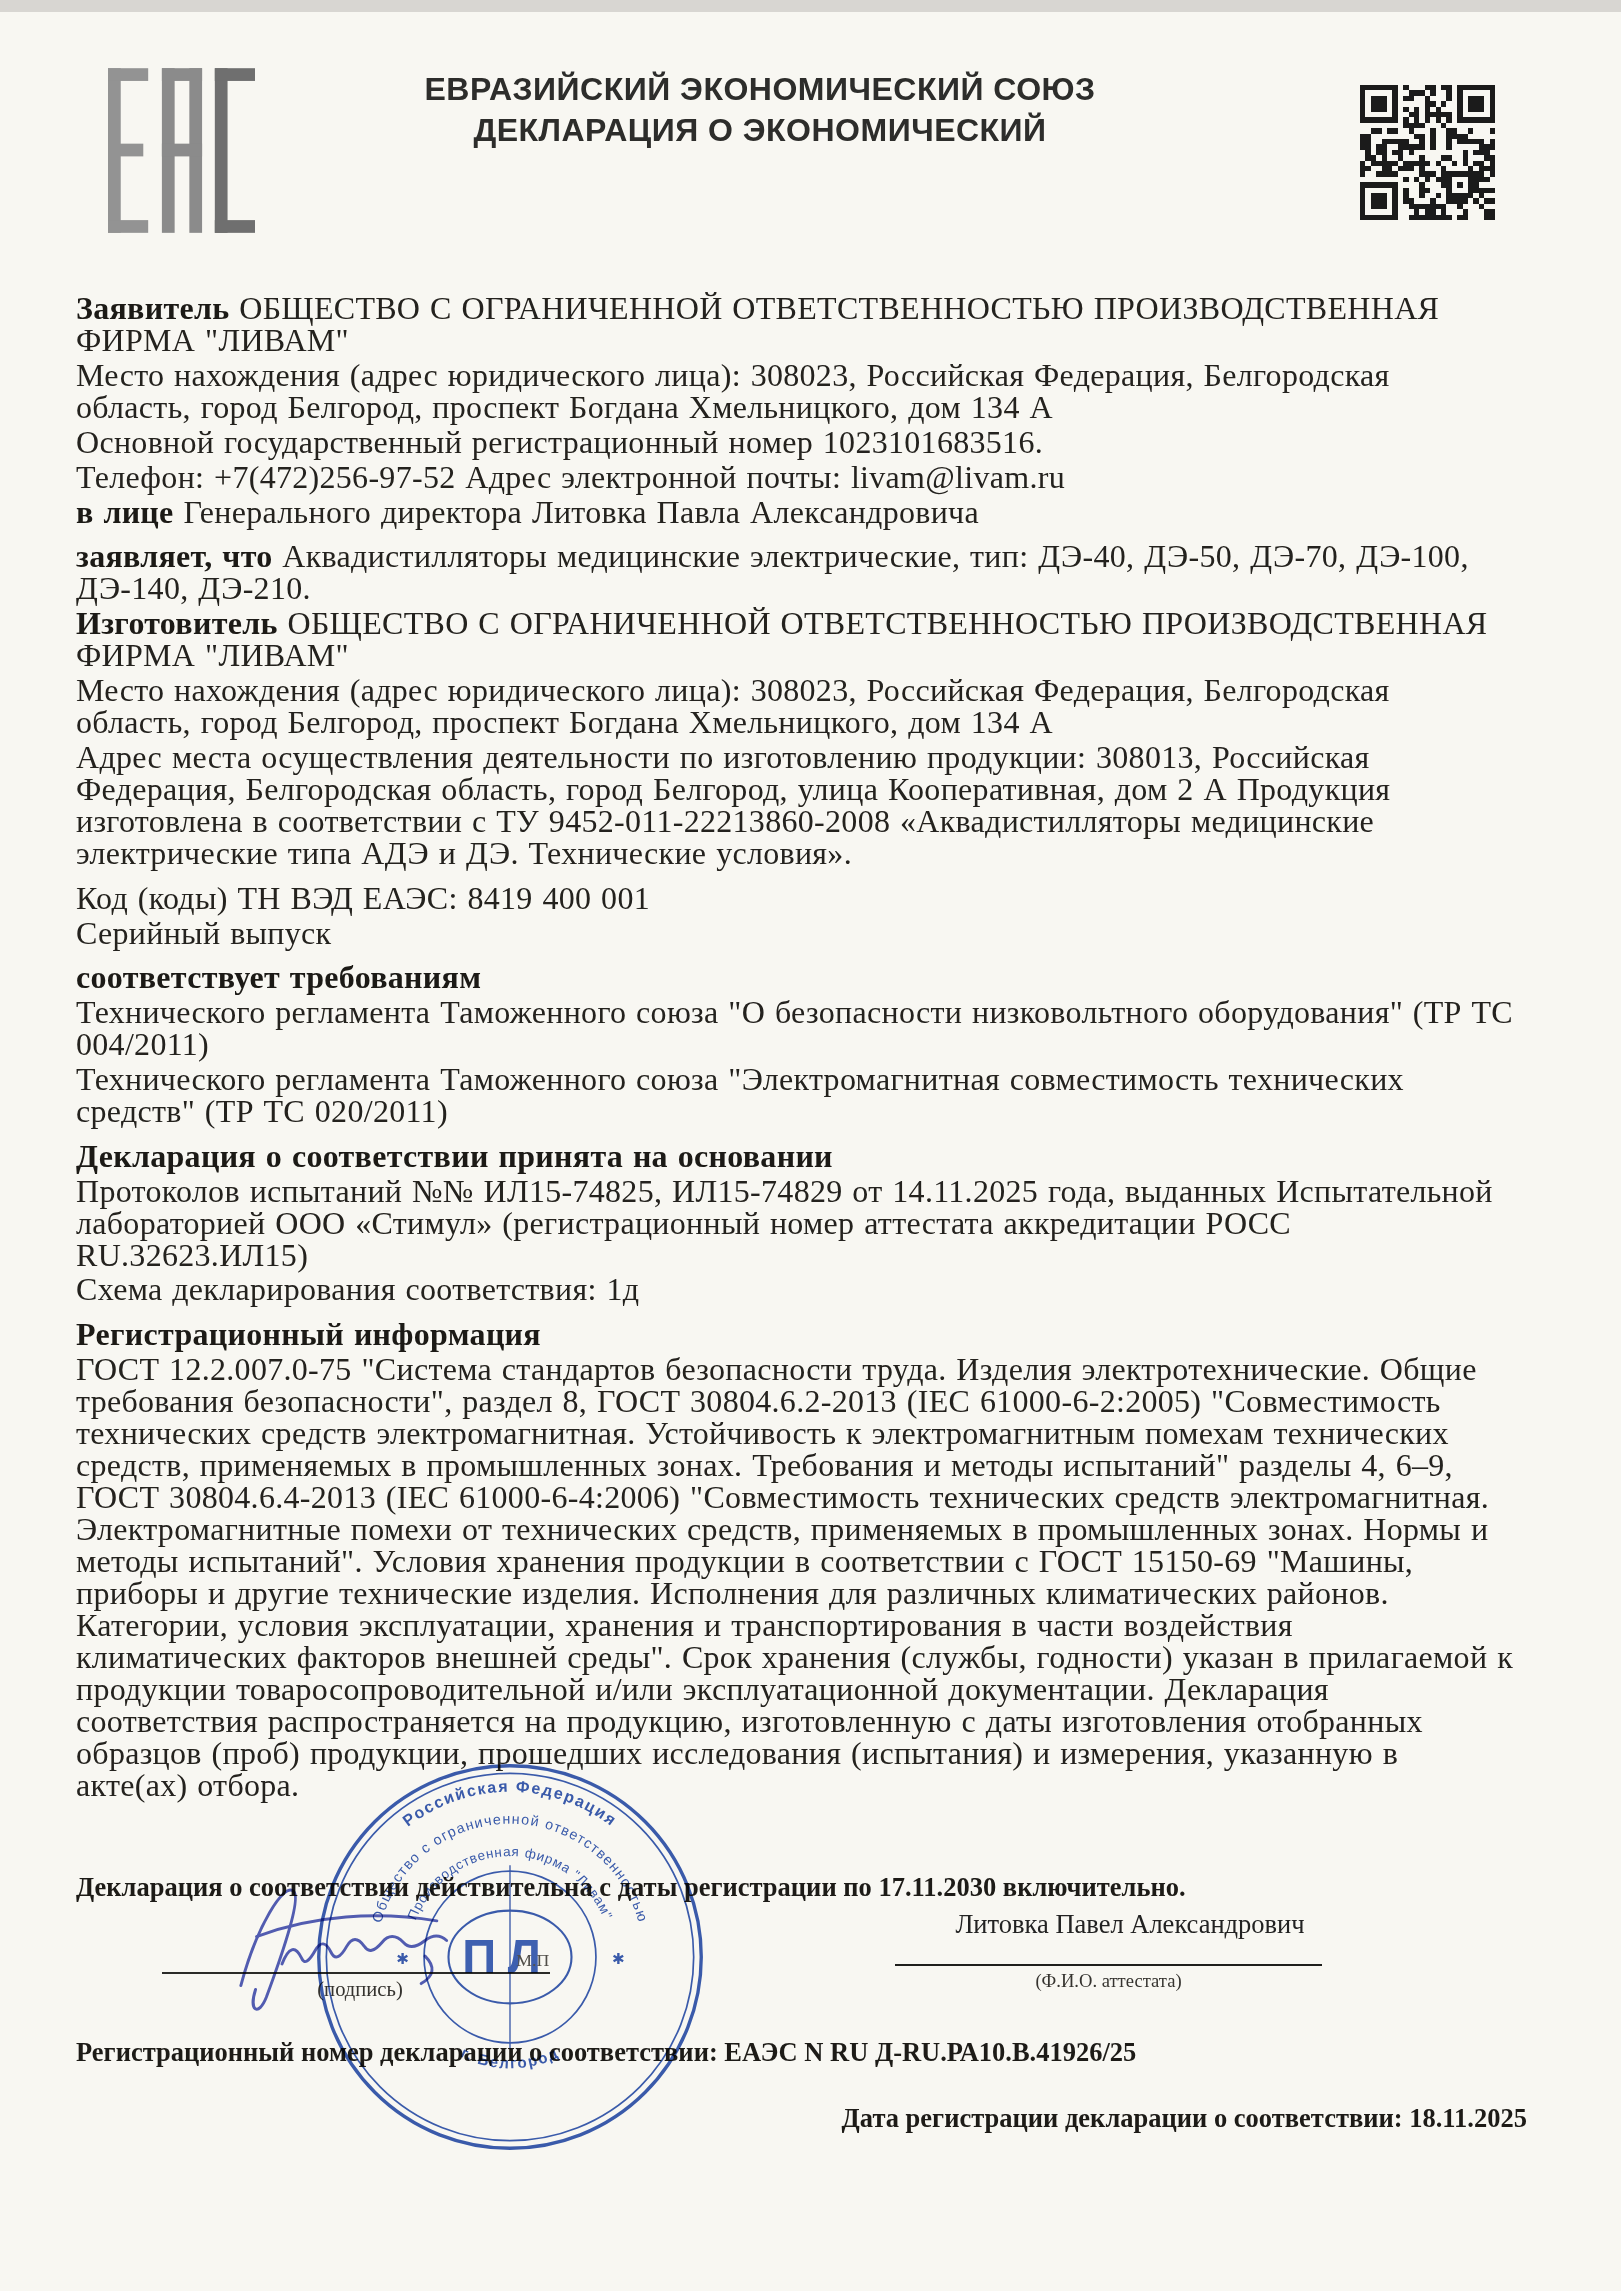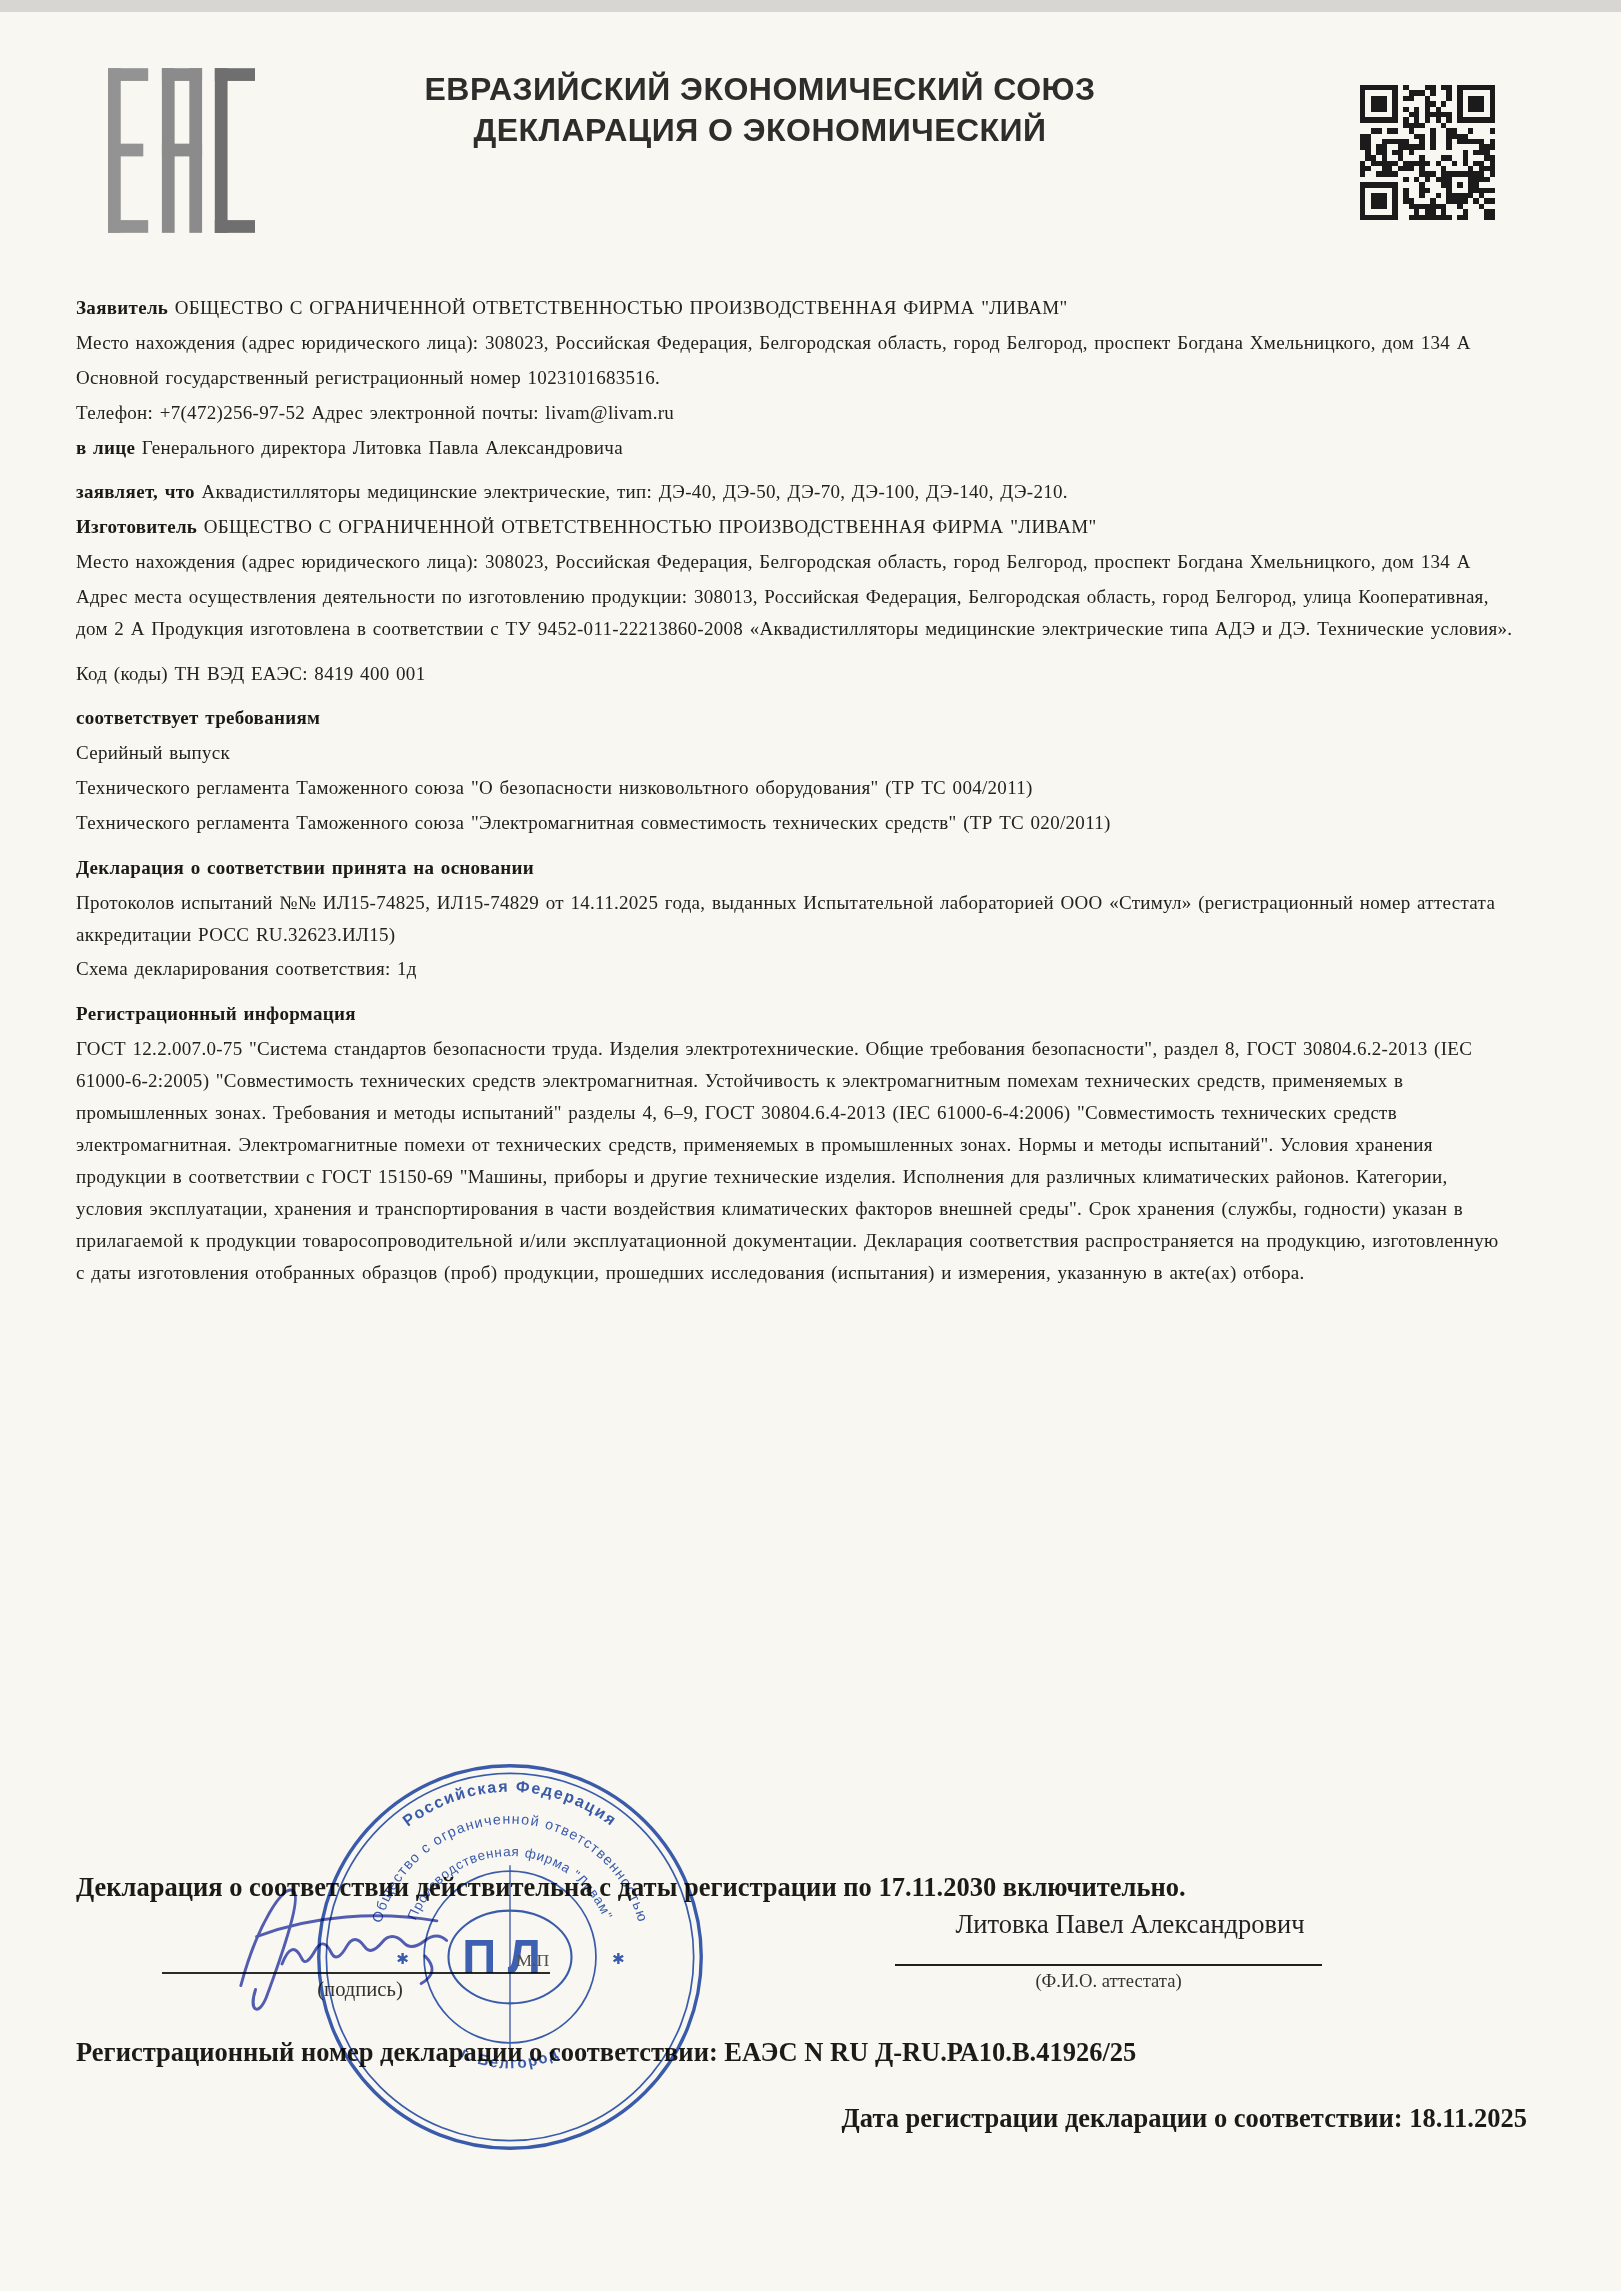--- a/index.html
+++ b/index.html
@@ -7,21 +7,21 @@
         background:#f8f7f2;overflow:hidden;
         font-family:"Liberation Serif",serif;color:#24221e;}
   
   .eac-logo{position:absolute;left:108px;top:55px;width:147px;height:169px;}
   .title-block{position:absolute;left:255px;top:57px;width:1010px;text-align:center;
                font-family:"Liberation Sans",sans-serif;font-weight:bold;
                font-size:32px;line-height:41px;color:#2d2d2b;letter-spacing:0.5px;}
   .qr{position:absolute;left:1360px;top:73px;width:135px;height:135px;}
   
   .doc-body{position:absolute;left:76px;top:280px;width:1437px;
-            font-size:19px;line-height:32px;letter-spacing:0.3px;word-spacing:1.5px;}
+            font-size:32px;line-height:32px;letter-spacing:0.3px;word-spacing:1.5px;}
   .para{margin:0 0 2.9px 0;}
   .para.gap{margin-top:12.7px;}
   .para b{color:#1c1a16;}
   
   .footer{position:absolute;left:76px;top:1860px;width:1470px;}
   .validity{position:absolute;left:0;top:0;width:1451px;font-weight:bold;font-size:26.5px;color:#1d1b17;}
   .sig-line-left{position:absolute;left:86px;top:100px;width:388px;border-top:2px solid #2b2b28;}
   .sig-caption-left{position:absolute;left:147px;top:106px;width:274px;text-align:center;font-size:20.6px;color:#35332f;}
   .sig-name{position:absolute;left:819px;top:37px;width:470px;text-align:center;font-size:26.5px;color:#222;}
   .sig-line-right{position:absolute;left:819px;top:92px;width:427px;border-top:2.9px solid #1f1f1d;}
@@ -304,22 +304,22 @@
       <p class="para"><b>Заявитель</b><span> ОБЩЕСТВО С ОГРАНИЧЕННОЙ ОТВЕТСТВЕННОСТЬЮ ПРОИЗВОДСТВЕННАЯ ФИРМА "ЛИВАМ"</span></p>
       <p class="para"><span>Место нахождения (адрес юридического лица): 308023, Российская Федерация, Белгородская область, город Белгород, проспект Богдана Хмельницкого, дом 134 А</span></p>
       <p class="para"><span>Основной государственный регистрационный номер 1023101683516.</span></p>
       <p class="para"><span>Телефон: +7(472)256-97-52 Адрес электронной почты: livam@livam.ru</span></p>
       <p class="para"><b>в лице</b><span> Генерального директора Литовка Павла Александровича</span></p>
       <p class="para gap"><b>заявляет, что</b><span> Аквадистилляторы медицинские электрические, тип: ДЭ-40, ДЭ-50, ДЭ-70, ДЭ-100, ДЭ-140, ДЭ-210.</span></p>
       <p class="para"><b>Изготовитель</b><span> ОБЩЕСТВО С ОГРАНИЧЕННОЙ ОТВЕТСТВЕННОСТЬЮ ПРОИЗВОДСТВЕННАЯ ФИРМА "ЛИВАМ"</span></p>
       <p class="para"><span>Место нахождения (адрес юридического лица): 308023, Российская Федерация, Белгородская область, город Белгород, проспект Богдана Хмельницкого, дом 134 А</span></p>
       <p class="para"><span>Адрес места осуществления деятельности по изготовлению продукции: 308013, Российская Федерация, Белгородская область, город Белгород, улица Кооперативная, дом 2 А Продукция изготовлена в соответствии с ТУ 9452-011-22213860-2008 «Аквадистилляторы медицинские электрические типа АДЭ и ДЭ. Технические условия».</span></p>
       <p class="para gap"><span>Код (коды) ТН ВЭД ЕАЭС: 8419 400 001</span></p>
+      <p class="para"><span>Серийный выпуск</span></p>
       <p class="para gap"><b>соответствует требованиям</b></p>
-      <p class="para"><span>Серийный выпуск</span></p>
       <p class="para"><span>Технического регламента Таможенного союза "О безопасности низковольтного оборудования" (ТР ТС 004/2011)</span></p>
       <p class="para"><span>Технического регламента Таможенного союза "Электромагнитная совместимость технических средств" (ТР ТС 020/2011)</span></p>
       <p class="para gap"><b>Декларация о соответствии принята на основании</b></p>
       <p class="para"><span>Протоколов испытаний №№ ИЛ15-74825, ИЛ15-74829 от 14.11.2025 года, выданных Испытательной лабораторией ООО «Стимул» (регистрационный номер аттестата аккредитации РОСС RU.32623.ИЛ15)</span></p>
       <p class="para"><span>Схема декларирования соответствия: 1д</span></p>
       <p class="para gap"><b>Регистрационный информация</b></p>
       <p class="para"><span>ГОСТ 12.2.007.0-75 "Система стандартов безопасности труда. Изделия электротехнические. Общие требования безопасности", раздел 8, ГОСТ 30804.6.2-2013 (IEC 61000-6-2:2005) "Совместимость технических средств электромагнитная. Устойчивость к электромагнитным помехам технических средств, применяемых в промышленных зонах. Требования и методы испытаний" разделы 4, 6–9, ГОСТ 30804.6.4-2013 (IEC 61000-6-4:2006) "Совместимость технических средств электромагнитная. Электромагнитные помехи от технических средств, применяемых в промышленных зонах. Нормы и методы испытаний". Условия хранения продукции в соответствии с ГОСТ 15150-69 "Машины, приборы и другие технические изделия. Исполнения для различных климатических районов. Категории, условия эксплуатации, хранения и транспортирования в части воздействия климатических факторов внешней среды". Срок хранения (службы, годности) указан в прилагаемой к продукции товаросопроводительной и/или эксплуатационной документации. Декларация соответствия распространяется на продукцию, изготовленную с даты изготовления отобранных образцов (проб) продукции, прошедших исследования (испытания) и измерения, указанную в акте(ах) отбора.</span></p>
     </div>
 
   <div class="footer">

